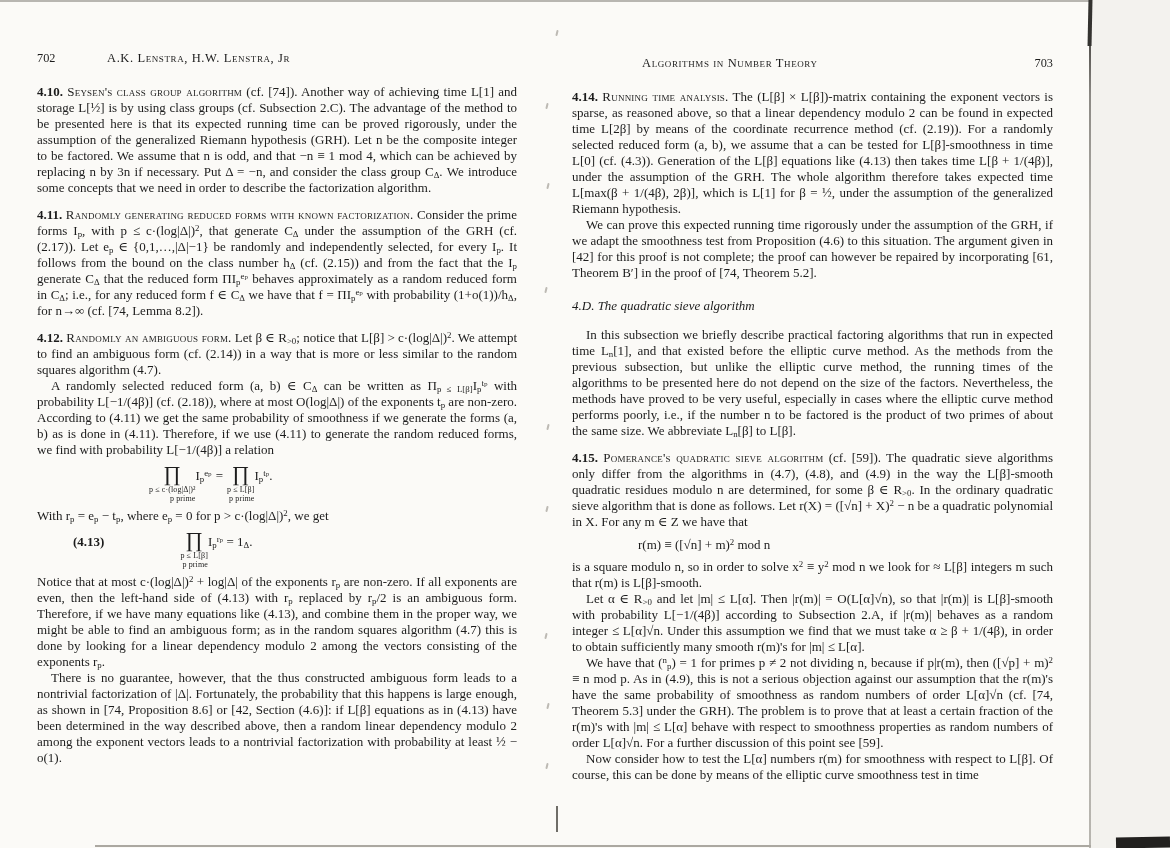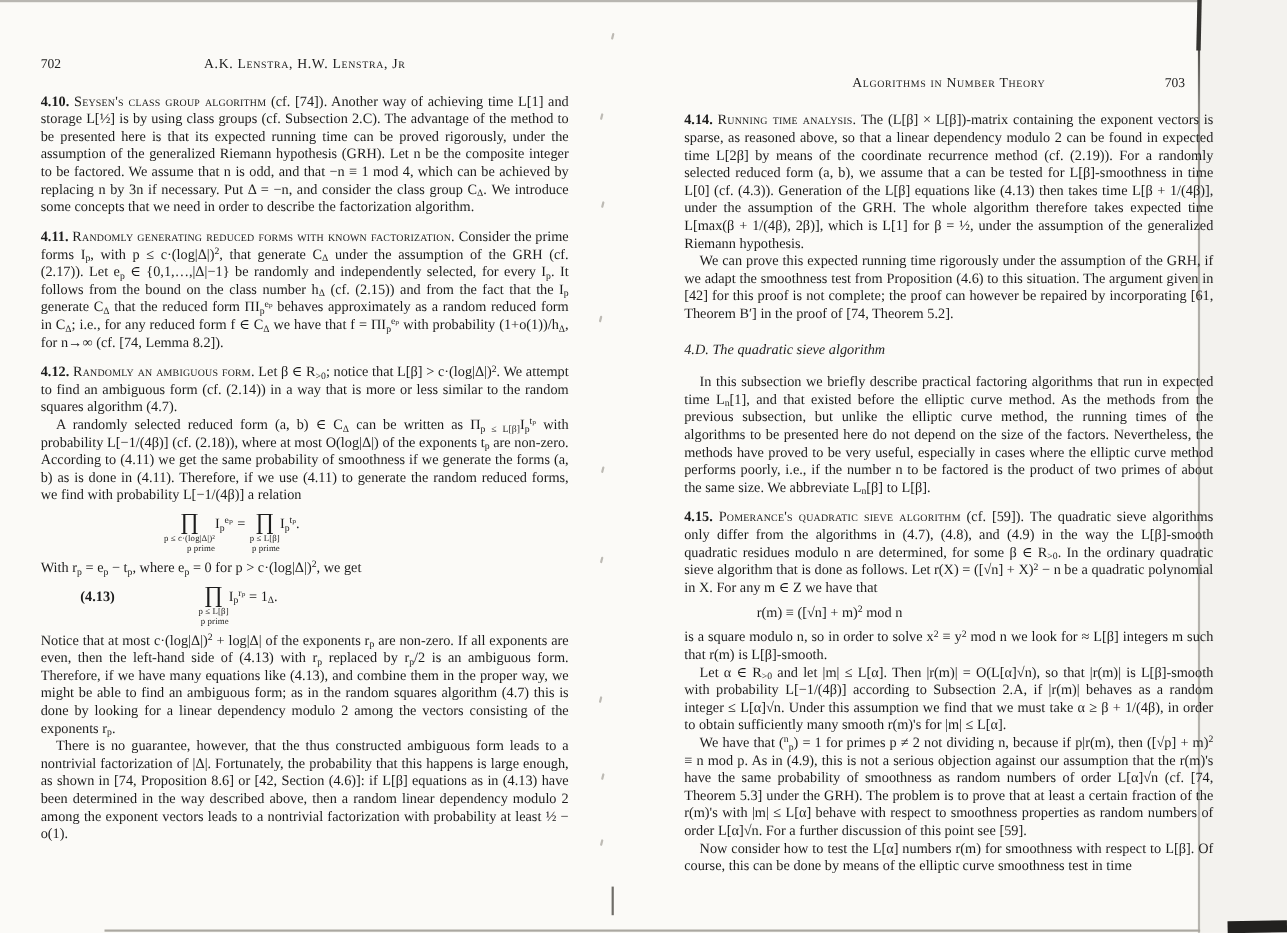--- a/index.html
+++ b/index.html
@@ -4,27 +4,27 @@
 <style>
   html,body{margin:0;padding:0;}
   body{
     width:1170px;height:848px;position:relative;overflow:hidden;
     background:#fbfaf7;
     font-family:"Liberation Serif","DejaVu Serif",serif;
     color:#1c1c1c;
   }
   .page-col{position:absolute;text-align:justify;font-size:13px;line-height:16px;}
   #left-col{left:37px;top:50px;width:480px;}
-  #right-col{left:622px;top:55px;width:481px;margin-top:12px;}
+  #right-col{left:572px;top:55px;width:481px;}
 
   .running-head{display:grid;grid-template-columns:70px 1fr 70px;align-items:baseline;
     font-size:12.3px;margin-bottom:18px;}
   .running-head .pageno{font-size:12.3px;}
-  .running-head .pageno.right{text-align:center;}
-  .running-head .head-title{text-align:center;font-variant:small-caps;letter-spacing:.6px;font-size:12.5px;}
+  .running-head .pageno.right{text-align:right;}
+  .running-head .head-title{font-variant:small-caps;letter-spacing:.6px;font-size:12.5px;}
 
   p{margin:0;}
   .sec{margin-top:11px;}
   .sec:first-of-type{margin-top:0;}
   .sec-label{font-weight:bold;}
   .sec-heading{font-variant:small-caps;letter-spacing:.2px;}
   .indent{text-indent:14px;}
   .subhead{font-style:italic;margin:17px 0 13px 0;font-family:Liberation Serif, serif;}
 
   sub,sup{font-size:68%;line-height:0;}

